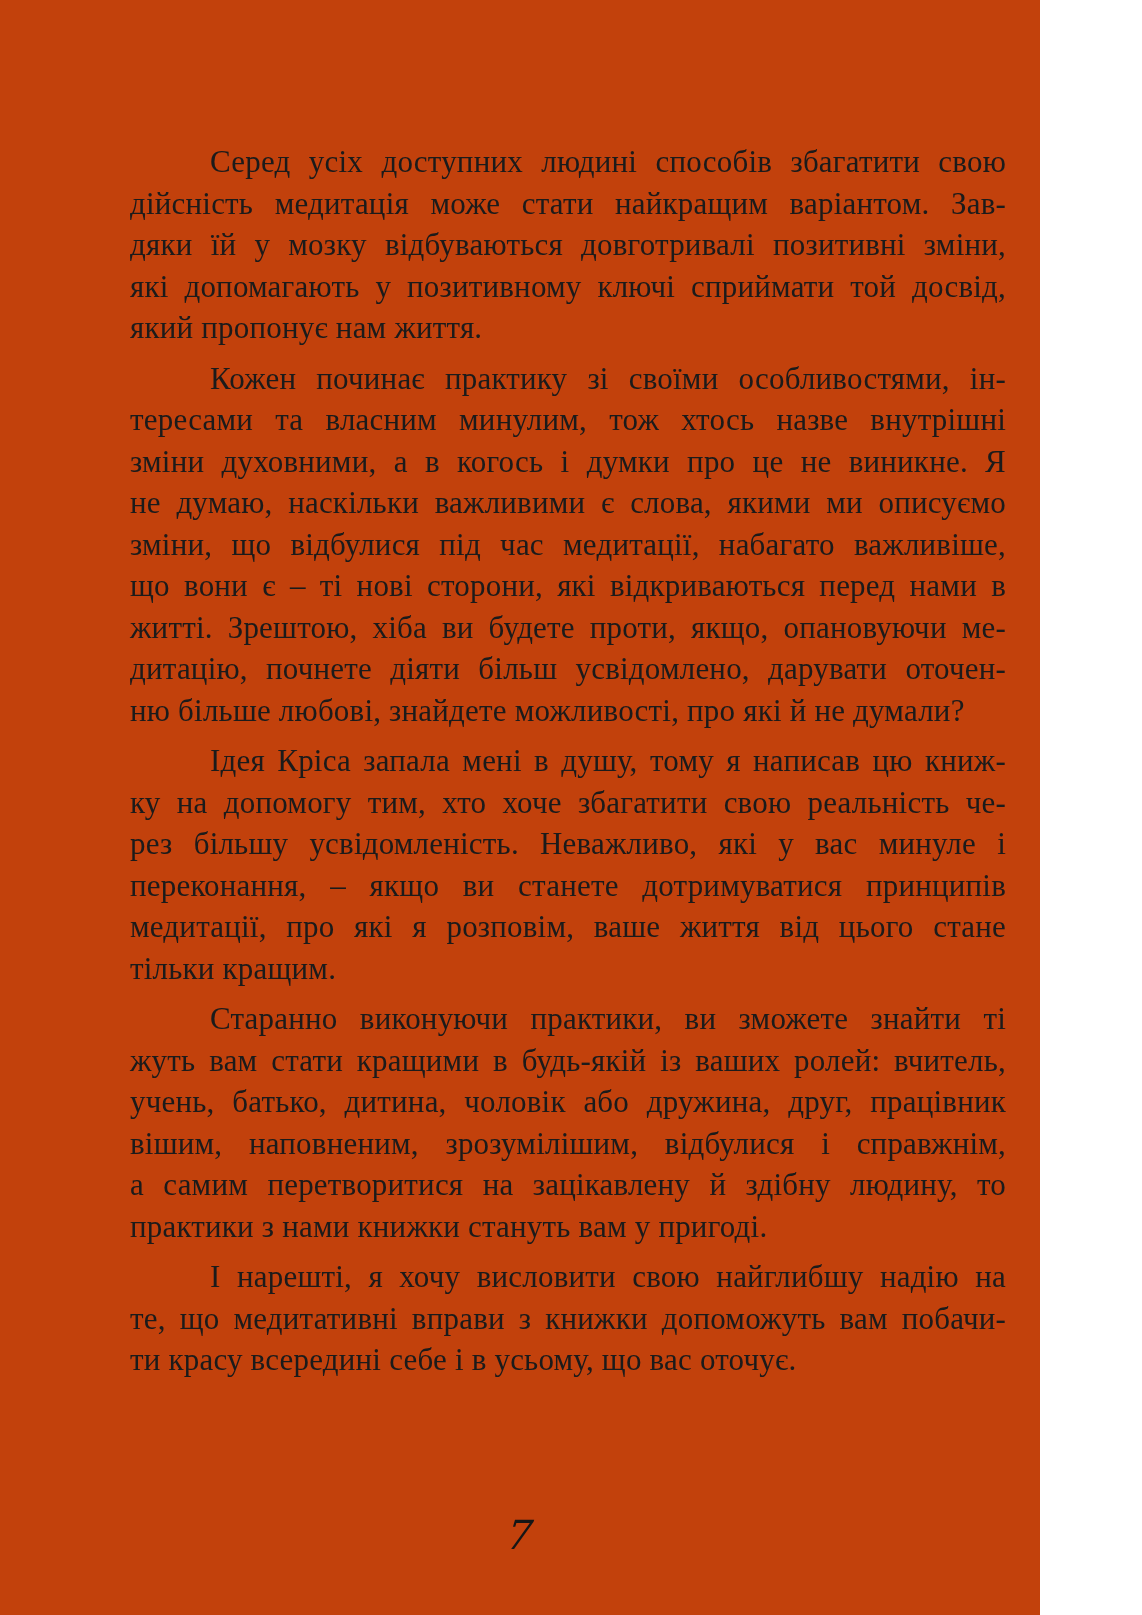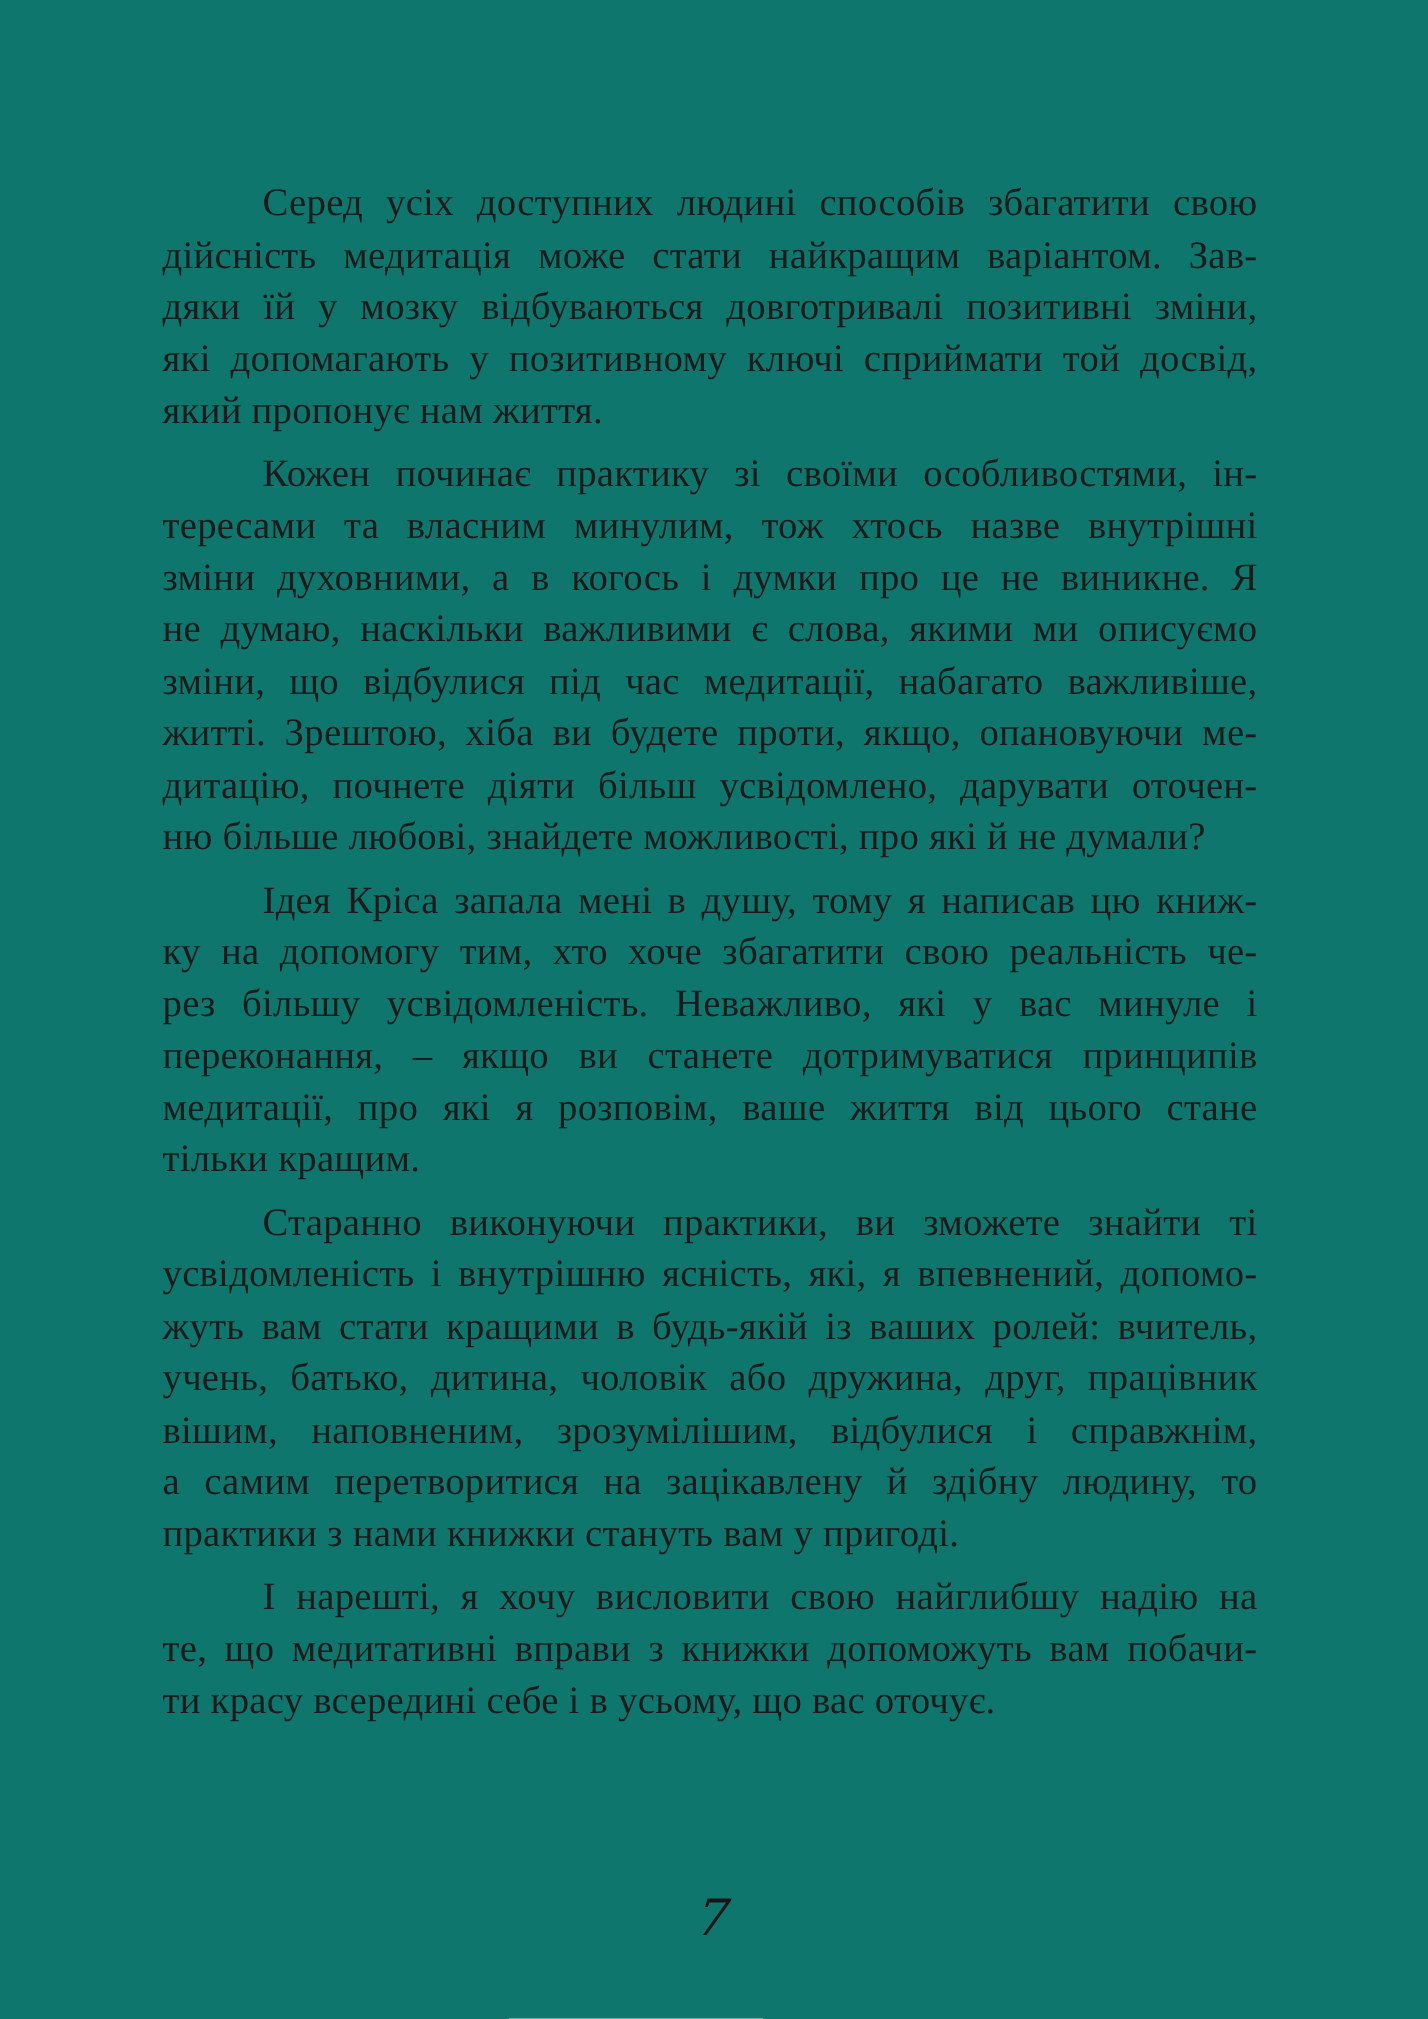--- a/index.html
+++ b/index.html
@@ -2,23 +2,23 @@
 <html lang="uk"><head>
 <meta charset="utf-8">
 <style>
   html, body {
     margin: 0;
     padding: 0;
     background: #ffffff;
   }
   .page {
     position: relative;
-    width: 1142px;
+    width: 1040px;
     height: 1615px;
-    background: #0f766e;
+    background: #c2410c;
     overflow: hidden;
     font-family: "Liberation Serif", "DejaVu Serif", serif;
     color: #1b1b1b;
   }
   .text-block {
     position: absolute;
     left: 130px;
     top: 141px;
     width: 876px;
   }
@@ -67,37 +67,37 @@
       <span class="line">які допомагають у позитивному ключі сприймати той досвід,</span>
       <span class="line last">який пропонує нам життя.</span>
     </p>
 
     <p class="para">
       <span class="line first">Кожен починає практику зі своїми особливостями, ін-</span>
       <span class="line">тересами та власним минулим, тож хтось назве внутрішні</span>
       <span class="line">зміни духовними, а в когось і думки про це не виникне. Я</span>
       <span class="line">не думаю, наскільки важливими є слова, якими ми описуємо</span>
       <span class="line">зміни, що відбулися під час медитації, набагато важливіше,</span>
+      <span class="line">що вони є – ті нові сторони, які відкриваються перед нами в</span>
       <span class="line">житті. Зрештою, хіба ви будете проти, якщо, опановуючи ме-</span>
       <span class="line">дитацію, почнете діяти більш усвідомлено, дарувати оточен-</span>
       <span class="line last">ню більше любові, знайдете можливості, про які й не думали?</span>
     </p>
 
     <p class="para">
       <span class="line first">Ідея Кріса запала мені в душу, тому я написав цю книж-</span>
       <span class="line">ку на допомогу тим, хто хоче збагатити свою реальність че-</span>
       <span class="line">рез більшу усвідомленість. Неважливо, які у вас минуле і</span>
       <span class="line">переконання, – якщо ви станете дотримуватися принципів</span>
       <span class="line">медитації, про які я розповім, ваше життя від цього стане</span>
       <span class="line last">тільки кращим.</span>
     </p>
 
     <p class="para">
       <span class="line first">Старанно виконуючи практики, ви зможете знайти ті</span>
-      <span class="line">усвідомленість і внутрішню ясність, які, я впевнений, допомо-</span>
       <span class="line">жуть вам стати кращими в будь-якій із ваших ролей: вчитель,</span>
       <span class="line">учень, батько, дитина, чоловік або дружина, друг, працівник</span>
       <span class="line">вішим, наповненим, зрозумілішим, відбулися і справжнім,</span>
       <span class="line">а самим перетворитися на зацікавлену й здібну людину, то</span>
       <span class="line last">практики з нами книжки стануть вам у пригоді.</span>
     </p>
 
     <p class="para">
       <span class="line first">І нарешті, я хочу висловити свою найглибшу надію на</span>
       <span class="line">те, що медитативні вправи з книжки допоможуть вам побачи-</span>

